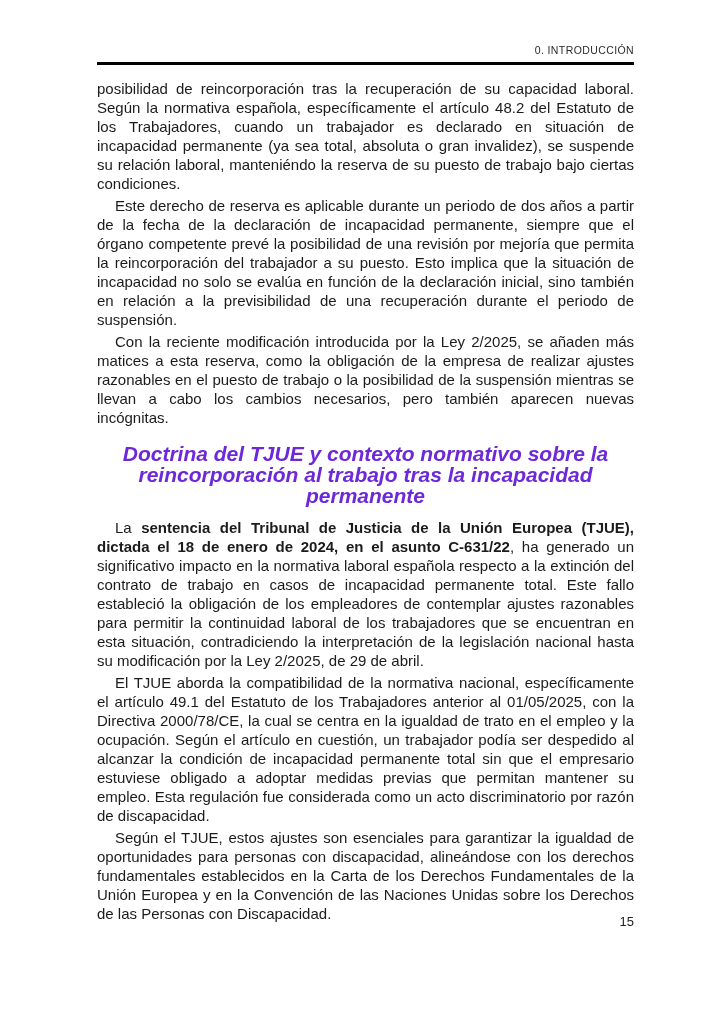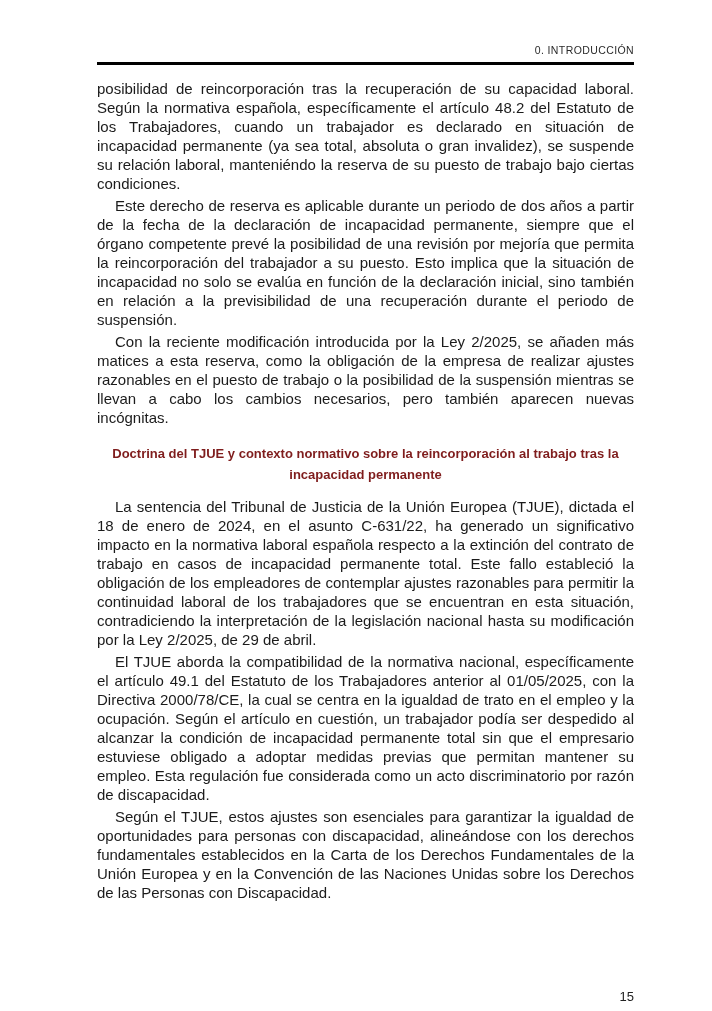--- a/index.html
+++ b/index.html
@@ -47,33 +47,34 @@
     line-height: 19px;
     text-align: justify;
     hyphens: auto;
     -webkit-hyphens: auto;
     color: #1b1b1b;
   }
   .body-paragraph.indent {
     text-indent: 18px;
   }
   .seg.bold {
-    font-weight: normal;
+    font-weight: bold;
   }
   .section-heading {
     margin: 16px 0 12px 0;
-    font-size: 13px;
+    font-size: 21px;
     line-height: 21px;
     font-weight: bold;
     text-align: center;
-    color: #7f1d1d;
+    color: #6d28d9;
+    font-style: italic;
   }
   .page-footer {
     position: absolute;
-    top: 987px;
+    top: 912px;
     left: 97px;
     width: 537px;
     text-align: right;
   }
   .page-number {
     font-size: 13px;
     color: #222222;
   }
 </style>
 </head>

